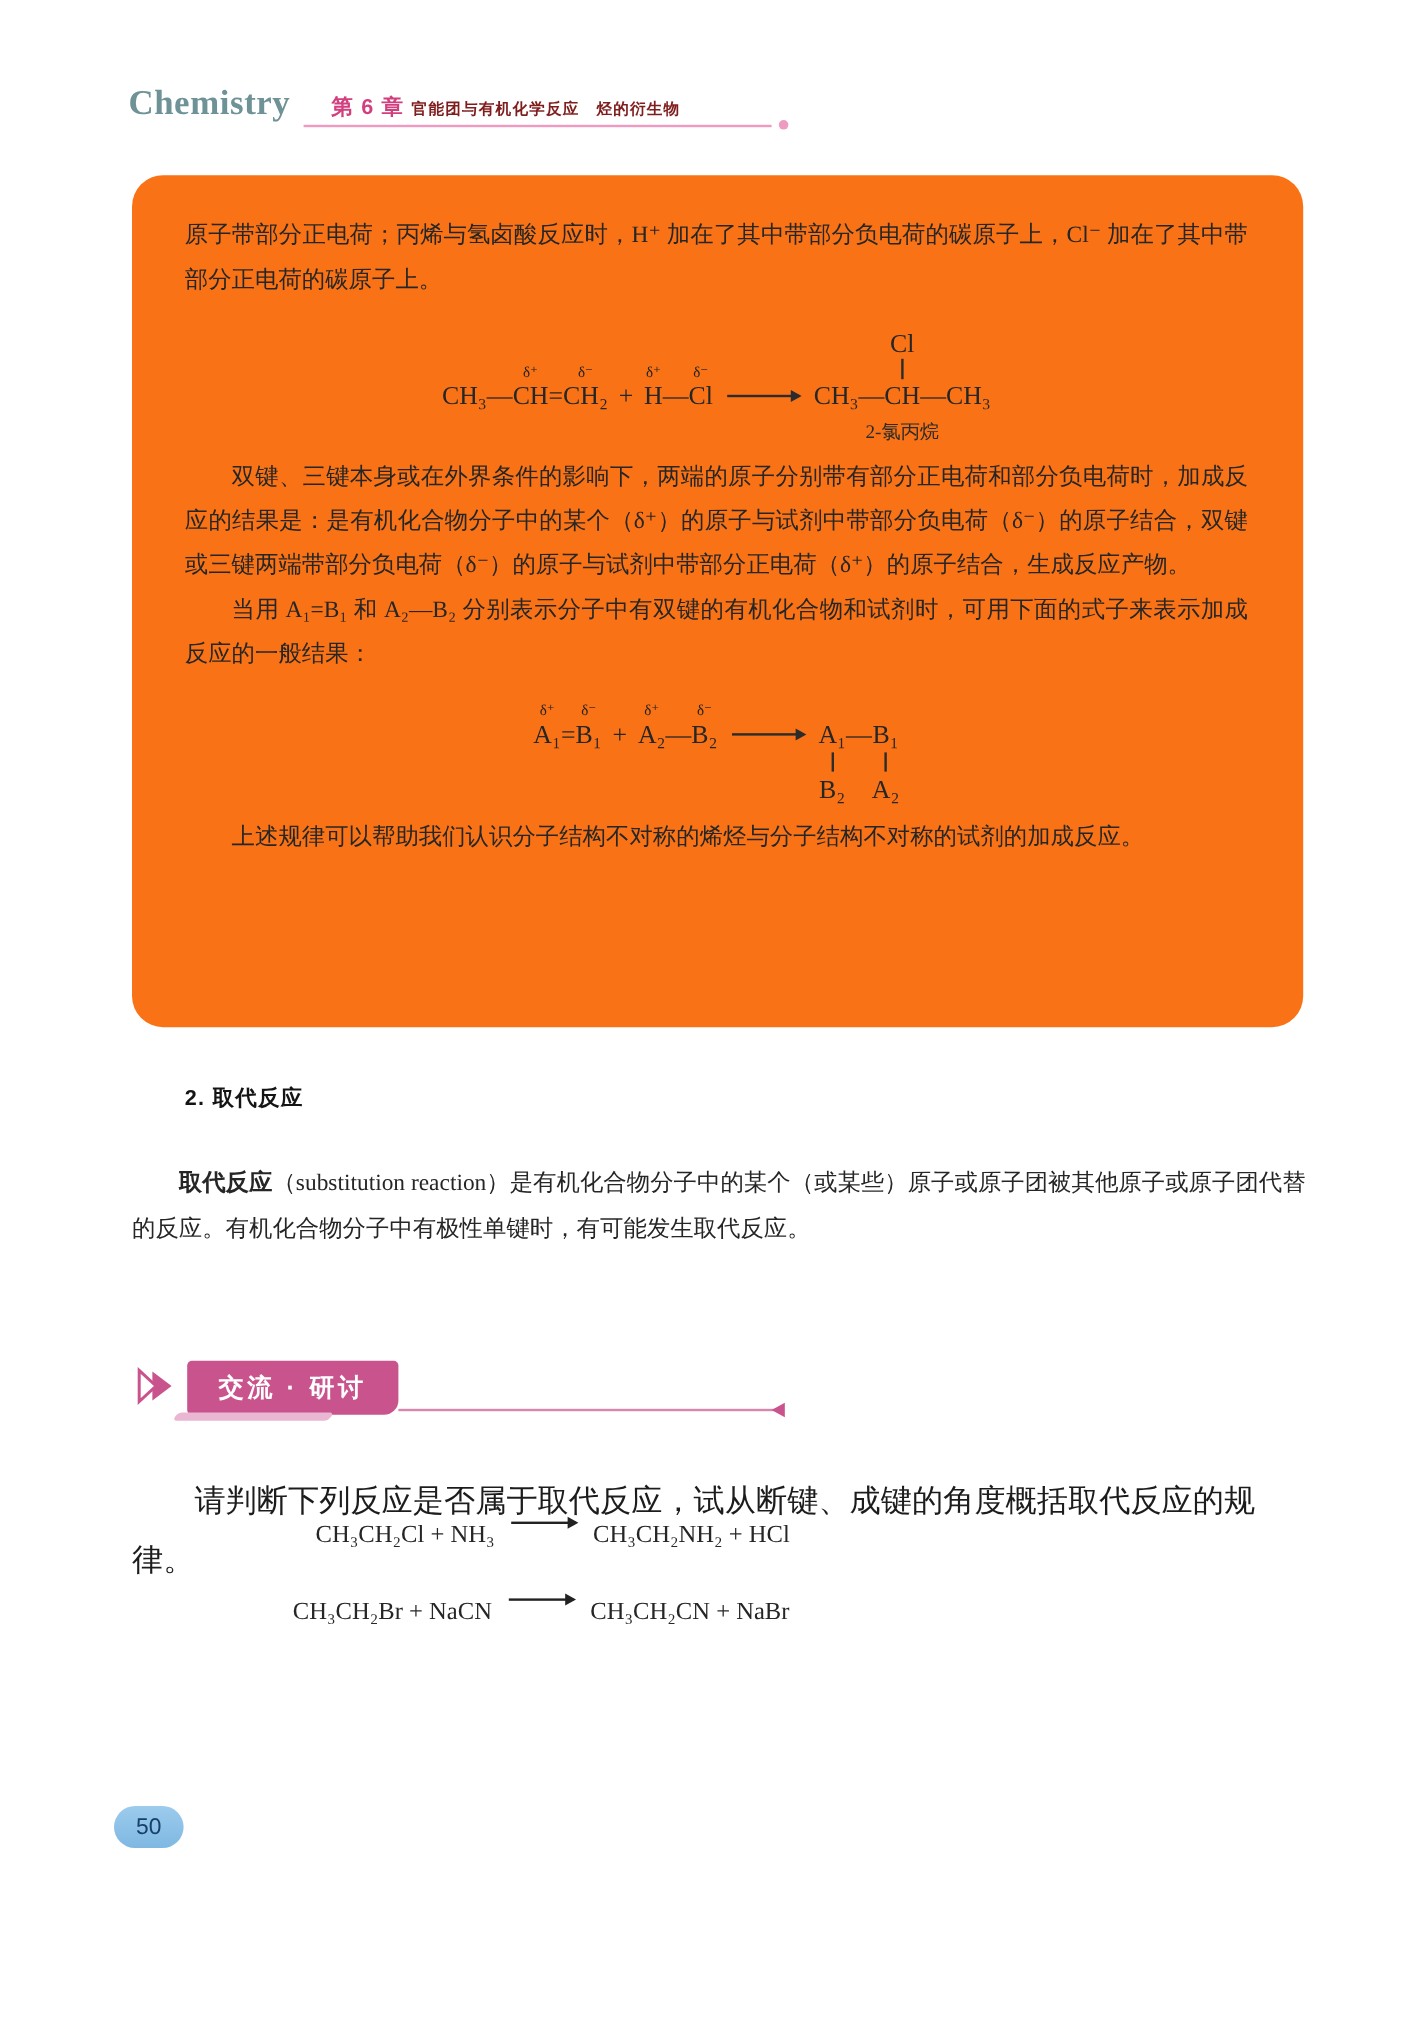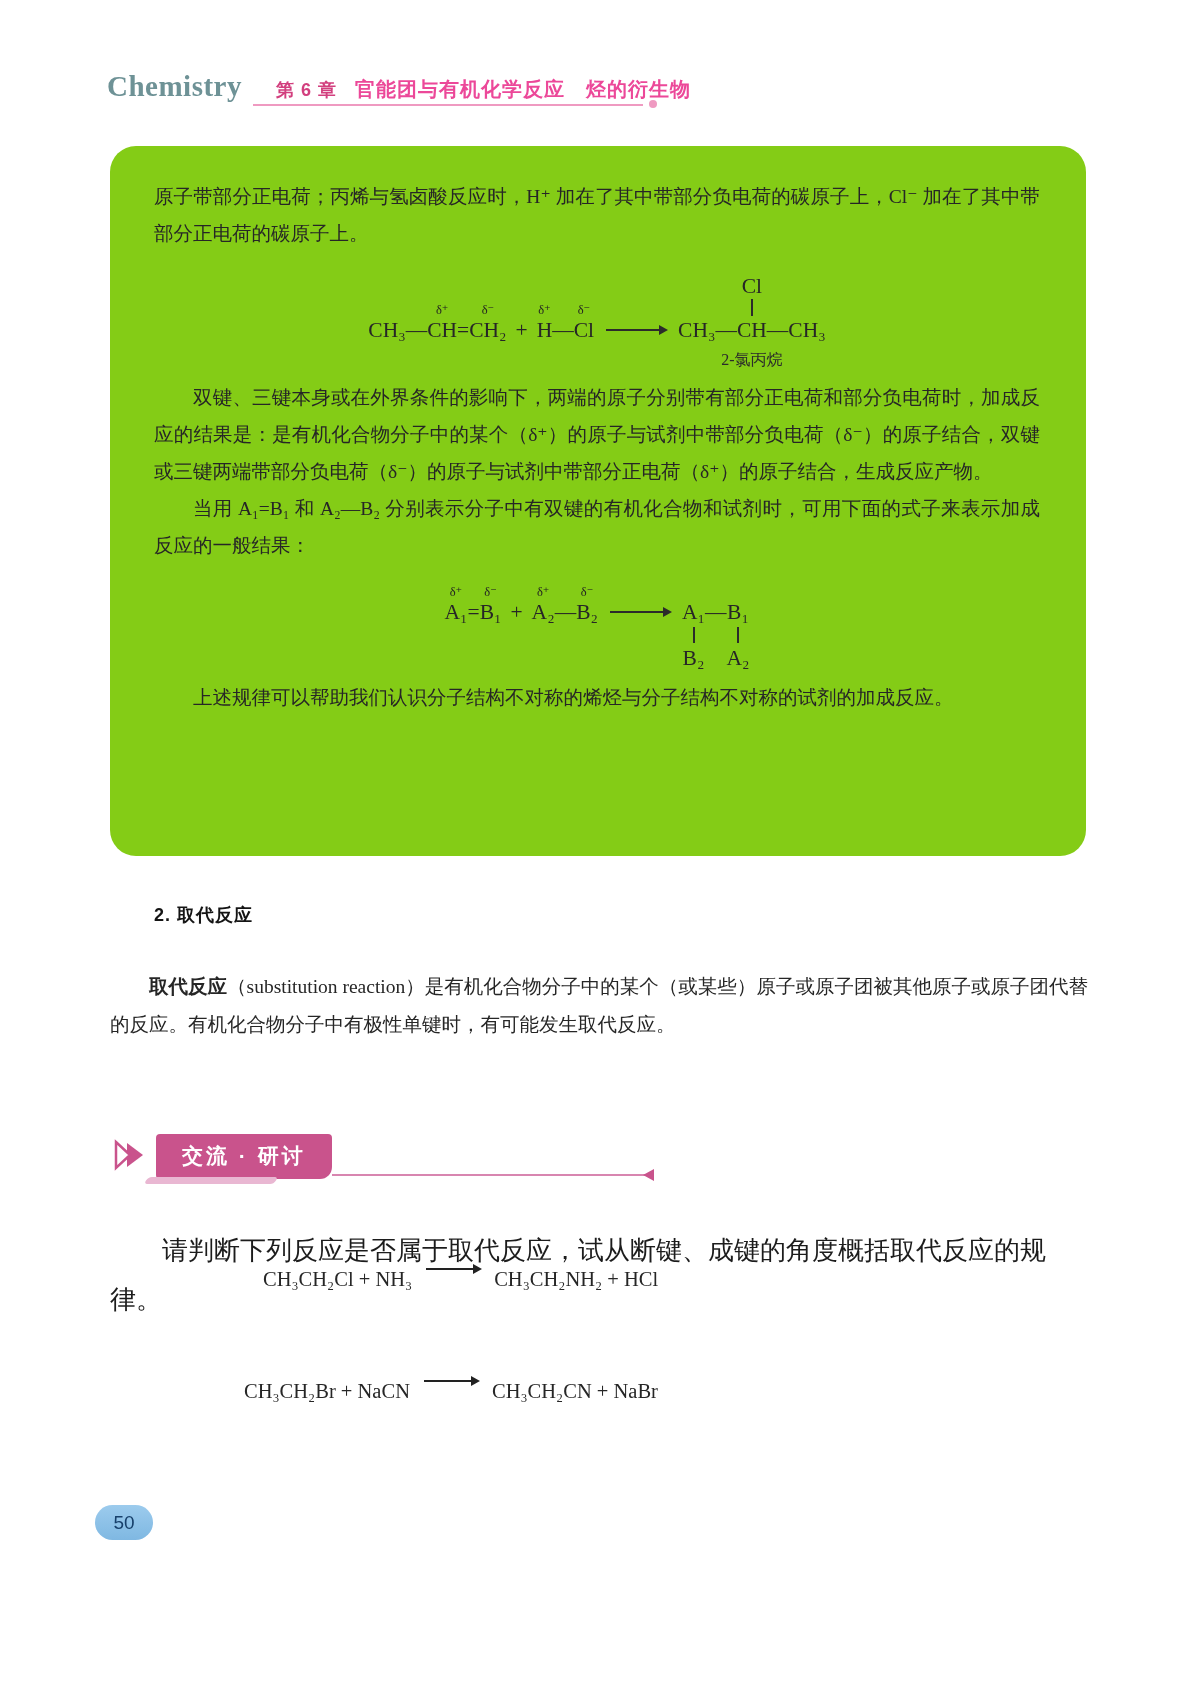--- a/index.html
+++ b/index.html
@@ -9,28 +9,28 @@
     overflow: hidden; font-family: "Liberation Serif", "DejaVu Serif", serif; color: #262626; padding-left: 17px;
   }
 
   
   .header { position: absolute; top: 70px; left: 107px; width: 980px; }
   .header-row { display: flex; align-items: baseline; }
   .brand { font-size: 29px; font-weight: 600; color: #6e9296; letter-spacing: .5px; }
   .chapter { font-family: "Liberation Sans", "DejaVu Sans", sans-serif; font-weight: bold;
              font-size: 18px; color: #d23f7e; margin-left: 34px; letter-spacing: 1px; }
   .htitle  { font-family: "Liberation Sans", "DejaVu Sans", sans-serif; font-weight: bold;
-             font-size: 20px; color: #ec4899; margin-left: 18px; letter-spacing: 1px; }
+             font-size: 13px; color: #7f1d1d; margin-left: 6px; letter-spacing: 1px; }
   .underline { position: absolute; left: 146px; top: 34px; width: 390px; height: 2px; background: #ef9ac1; }
   .hdot { position: absolute; left: 542px; top: 30px; width: 8px; height: 8px; border-radius: 50%; background: #ef9ac1; }
 
   
   .panel {
     position: absolute; top: 146px; left: 110px; width: 976px; height: 710px;
-    background: #84cc16; border-radius: 26px; padding: 32px 46px 26px 44px;
+    background: #f97316; border-radius: 26px; padding: 32px 46px 26px 44px;
   }
   .panel p { margin: 0; font-size: 19.5px; line-height: 1.9; text-align: justify; }
   .indent { text-indent: 2em; }
 
   
   .equation { display: flex; align-items: flex-start; width: fit-content; margin: 14px auto 8px; font-size: 21.5px; }
   .unit { display: flex; flex-direction: column; align-items: center; }
   .etop { height: 52px; display: flex; flex-direction: column; justify-content: flex-end; align-items: center; padding-bottom: 2px; }
   .eq2 .etop { height: 22px; }
   .atom { line-height: 1.12; white-space: pre; }
@@ -65,21 +65,21 @@
     background: #e9b7d2; transform: skewX(-35deg); border-radius: 4px; z-index: 1; }
   .banner-rule { width: 320px; height: 2px; background: #d886b0; align-self: flex-end; margin-bottom: 3px; position: relative; }
   .rule-end { position: absolute; right: -2px; top: -5px; width: 0; height: 0;
     border-right: 11px solid #c9538c; border-top: 6px solid transparent; border-bottom: 6px solid transparent; }
 
   
   .prompt { position: absolute; top: 1200px; left: 110px; width: 978px;
     font-size: 26px; line-height: 1.9; text-indent: 2em; color: #1c1c1c; }
   .rxn { position: absolute; font-size: 20.5px; white-space: nowrap; display: flex; align-items: flex-start; }
   .rxn1 { top: 1268px; left: 263px; }
-  .rxn2 { top: 1380px; left: 244px; }
+  .rxn2 { top: 1332px; left: 244px; }
   .arrow-inline { display: inline-block; width: 54px; height: 2px; background: #222; position: relative; margin: 0 14px; }
   .arrow-inline::after { content: ""; position: absolute; right: -2px; top: -4px; width: 0; height: 0;
     border-left: 9px solid #222; border-top: 5px solid transparent; border-bottom: 5px solid transparent; }
 
   
   .page-pill { position: absolute; top: 1505px; left: 95px; width: 58px; height: 35px;
     border-radius: 18px; background: linear-gradient(180deg, #9ccbed, #7fb8e2);
     display: flex; align-items: center; justify-content: center;
     font-family: "Liberation Sans", "DejaVu Sans", sans-serif; font-weight: normal;
     font-size: 19px; color: #17406b; }

